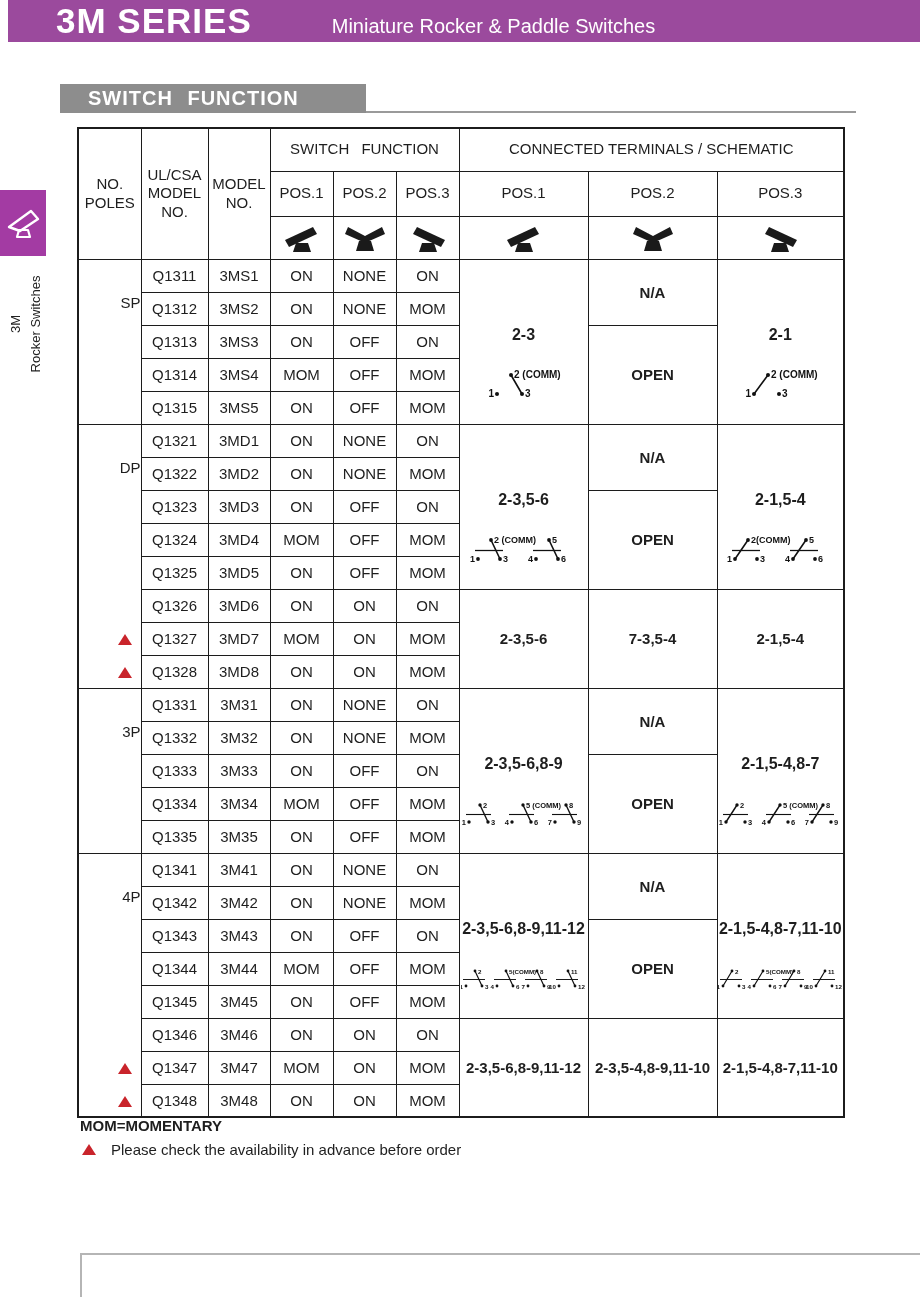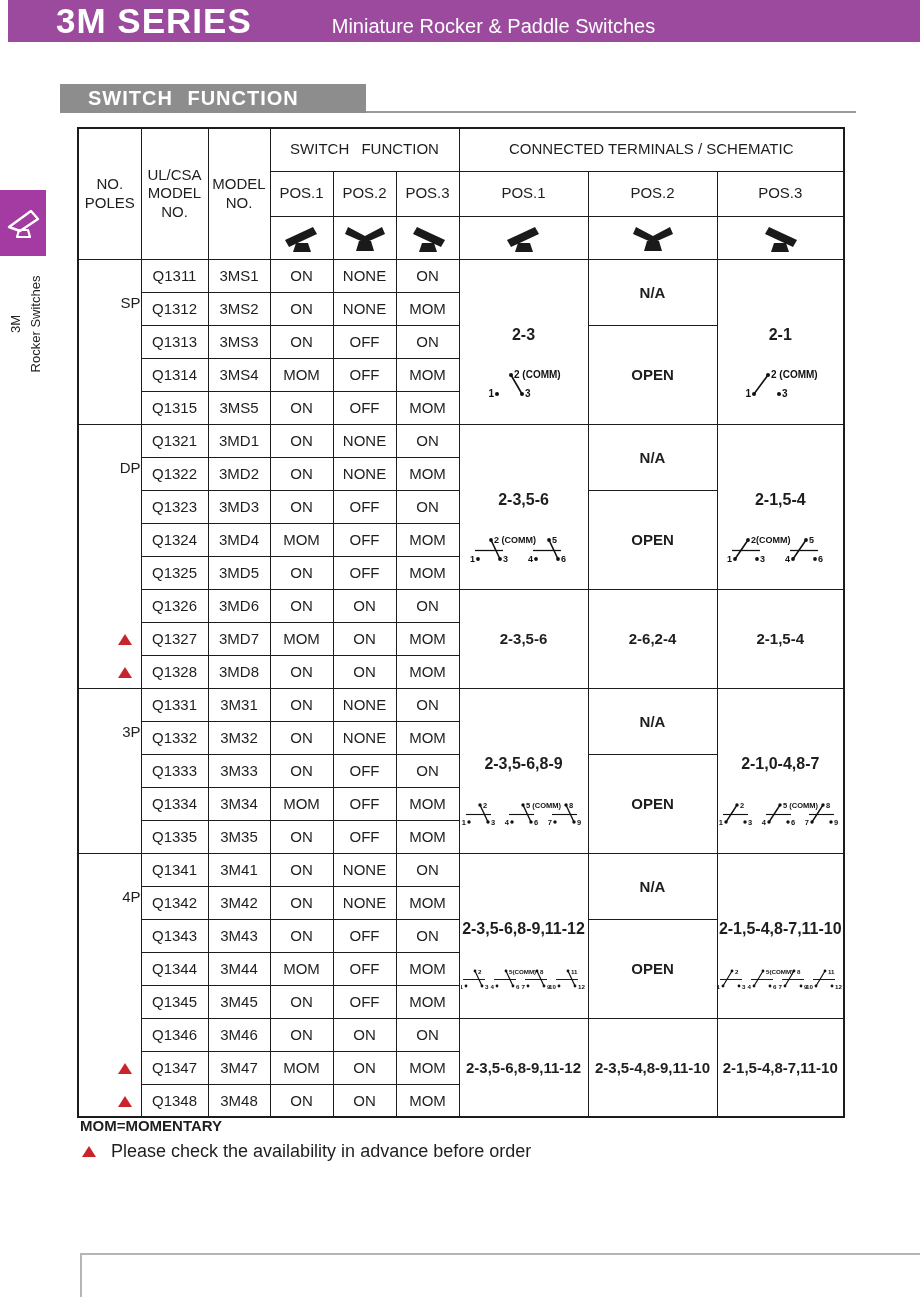--- a/index.html
+++ b/index.html
@@ -36,21 +36,21 @@
   .flag-tri { position:absolute; right:9px; width:0; height:0;
               border-left:7px solid transparent; border-right:7px solid transparent;
               border-bottom:11px solid #c9242b; }
   .schem-cell { font-size:16px;font-weight:bold; }
   .schem-stack { text-align:center; }
   .schem-stack .schem-label { margin-bottom:22px; font-size:16px;margin-top:48px; }
   .schem-stack svg { display:block; margin:0 auto; }
   .rocker-icon { display:block; margin:0 auto; }
 
   .note-mom  { position:absolute; left:80px; top:1117px; font-size:15px; color:#1e1e1e;font-weight:bold; }
-  .note-flag { position:absolute; left:82px; top:1141px; font-size:18px; color:#1e1e1e;
+  .note-flag { position:absolute; left:82px; top:1141px; font-size:15px; color:#1e1e1e;
                display:flex; align-items:center; }
   .note-flag .tri { width:0; height:0; border-left:7px solid transparent; border-right:7px solid transparent;
                     border-bottom:11px solid #c9242b; margin-right:15px; }
 
   .footer-box { position:absolute; left:80px; top:1253px; width:845px; height:50px;
                 border-top:2px solid #b5b5b5; border-left:2px solid #b5b5b5; }
 </style>
 </head>
 <body>
 
@@ -301,21 +301,21 @@
           <td class="c-pos">OFF</td>
           <td class="c-pos">MOM</td>
         </tr>
         <tr>
           <td class="c-ul">Q1326</td>
           <td class="c-model">3MD6</td>
           <td class="c-pos">ON</td>
           <td class="c-pos">ON</td>
           <td class="c-pos">ON</td>
           <td class="schem-cell" rowspan="3">2-3,5-6</td>
-          <td class="schem-cell" rowspan="3">2-6,2-4</td>
+          <td class="schem-cell" rowspan="3">7-3,5-4</td>
           <td class="schem-cell" rowspan="3">2-1,5-4</td>
         </tr>
         <tr>
           <td class="c-ul">Q1327</td>
           <td class="c-model">3MD7</td>
           <td class="c-pos">MOM</td>
           <td class="c-pos">ON</td>
           <td class="c-pos">MOM</td>
         </tr>
         <tr>
@@ -361,21 +361,21 @@
                 <line x1="91" y1="19.5" x2="116" y2="19.5" stroke="#111" stroke-width="1.1199999999999999"></line>
                 <text x="108" y="13" text-anchor="start" font-size="7.5" fill="#111">8</text>
                 <text x="91" y="30" text-anchor="end" font-size="7.5" fill="#111">7</text>
                 <text x="116" y="30" text-anchor="start" font-size="7.5" fill="#111">9</text>
               </svg>
             </div>
           </td>
           <td class="schem-cell" rowspan="2">N/A</td>
           <td class="schem-cell" rowspan="5">
             <div class="schem-stack">
-              <div class="schem-label">2-1,0-4,8-7</div>
+              <div class="schem-label">2-1,5-4,8-7</div>
               <svg width="126" height="40" viewBox="0 0 126 40">
                 <circle cx="19" cy="10" r="1.7" fill="#111"></circle>
                 <circle cx="8" cy="27" r="1.7" fill="#111"></circle>
                 <circle cx="27" cy="27" r="1.7" fill="#111"></circle>
                 <line x1="8" y1="27" x2="19" y2="10" stroke="#111" stroke-width="1.4" stroke-linecap="round"></line>
                 <line x1="5" y1="19.5" x2="30" y2="19.5" stroke="#111" stroke-width="1.1199999999999999"></line>
                 <text x="22" y="13" text-anchor="start" font-size="7.5" fill="#111">2</text>
                 <text x="5" y="30" text-anchor="end" font-size="7.5" fill="#111">1</text>
                 <text x="30" y="30" text-anchor="start" font-size="7.5" fill="#111">3</text>
                 <circle cx="62" cy="10" r="1.7" fill="#111"></circle>

